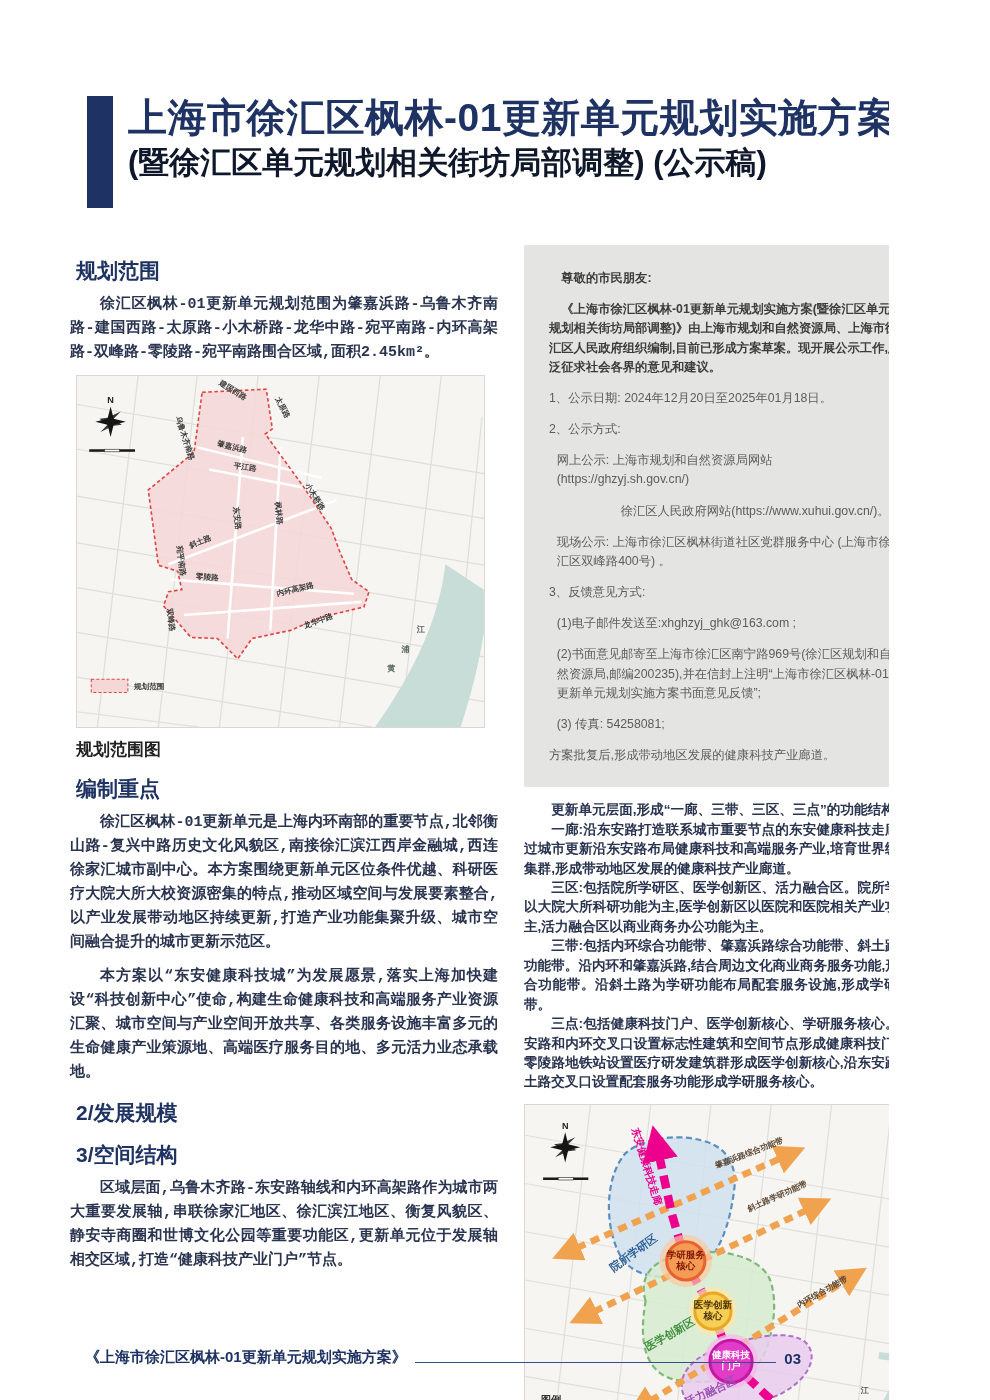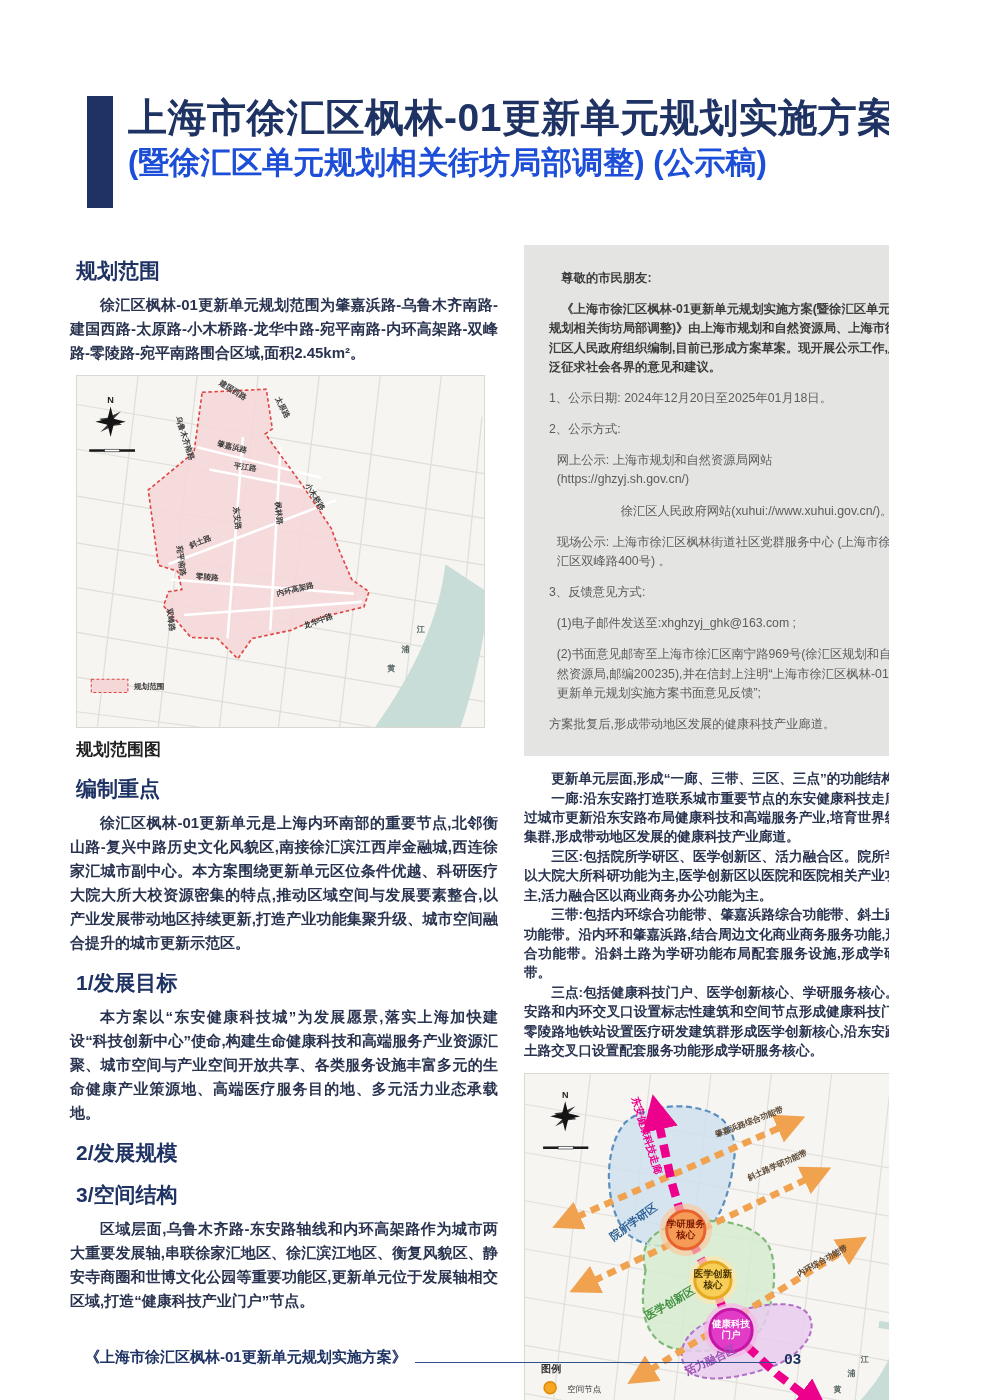--- a/index.html
+++ b/index.html
@@ -2,29 +2,29 @@
 <html><head>
 <meta charset="utf-8">
 <style>
   html,body{margin:0;padding:0;background:#fff;}
   .page{width:889px;height:1400px;position:relative;background:#fff;overflow:hidden;
         font-family:"Liberation Sans","DejaVu Sans",sans-serif;}
   
   .header{position:absolute;top:96px;left:87px;display:flex;}
   .accent-bar{width:26px;height:112px;background:#1e3263;margin-right:15px;flex:none;}
   .htext h1{margin:0;font-size:39px;line-height:1.15;color:#1e3263;font-weight:900;letter-spacing:.5px;white-space:nowrap;}
-  .htext .subtitle{margin-top:5px;font-size:31px;line-height:1.1;color:#1d4ed8;font-weight:900;white-space:nowrap;}
+  .htext .subtitle{margin-top:5px;font-size:31px;line-height:1.1;color:#0f172a;font-weight:900;white-space:nowrap;}
   
   .main{position:absolute;top:245px;left:70px;width:856px;display:flex;gap:26px;}
   .col-left{width:428px;flex:none;}
   .col-right{width:402px;flex:none;}
   h2.sec{font-size:21px;color:#1e3263;margin:14px 0 8px 6px;font-weight:bold;}
   h2.sec.first{margin-top:12px;}
   p.body{font-size:15px;line-height:1.6;color:#2a3450;margin:0 0 10px;text-indent:2em;
-         text-align:justify;font-weight:600;}
+         text-align:justify;font-weight:600;font-family:Liberation Mono, monospace;}
   
   .notice{background:#e4e4e3;padding:12px 13px 10px;font-size:12.3px;line-height:1.56;color:#5c5c5c;}
   .notice p{margin:12px;}
   .n-bold{font-weight:bold;color:#3c3c3c;}
   .n-indent{text-indent:1em;}
   .n-sub{margin-left:1.6em !important;}
   .n-sub2{margin-left:6.8em !important;}
   
   .rtext{margin-top:13px;}
   .rtext p{font-size:13.6px;line-height:1.43;color:#2a3450;font-weight:600;margin:0;
@@ -137,42 +137,42 @@
             <rect x="14" y="298" width="36" height="13" fill="#f6d7d8" stroke="#e04545" stroke-width="1" stroke-dasharray="3,2"></rect>
             <text x="56" y="308" font-size="7.5" fill="#3c3c3c" font-weight="bold">规划范围</text>
           </g>
         </svg>
         <div class="map-caption">规划范围图</div>
       </div>
 
       <h2 class="sec">编制重点</h2>
       <p class="body">徐汇区枫林-01更新单元是上海内环南部的重要节点,北邻衡山路-复兴中路历史文化风貌区,南接徐汇滨江西岸金融城,西连徐家汇城市副中心。本方案围绕更新单元区位条件优越、科研医疗大院大所大校资源密集的特点,推动区域空间与发展要素整合,以产业发展带动地区持续更新,打造产业功能集聚升级、城市空间融合提升的城市更新示范区。</p>
 
-      <h2 class="sec">1/发展目标</h2>
       <p class="body">本方案以“东安健康科技城”为发展愿景,落实上海加快建设“科技创新中心”使命,构建生命健康科技和高端服务产业资源汇聚、城市空间与产业空间开放共享、各类服务设施丰富多元的生命健康产业策源地、高端医疗服务目的地、多元活力业态承载地。</p>
 
       <h2 class="sec">2/发展规模</h2>
 
       <h2 class="sec">3/空间结构</h2>
       <p class="body">区域层面,乌鲁木齐路-东安路轴线和内环高架路作为城市两大重要发展轴,串联徐家汇地区、徐汇滨江地区、衡复风貌区、静安寺商圈和世博文化公园等重要功能区,更新单元位于发展轴相交区域,打造“健康科技产业门户”节点。</p>
     </div>
 
     <div class="col-right">
 
       <div class="notice">
         <p class="n-bold n-indent">尊敬的市民朋友:</p>
         <p class="n-bold n-indent">《上海市徐汇区枫林-01更新单元规划实施方案(暨徐汇区单元规划相关街坊局部调整)》由上海市规划和自然资源局、上海市徐汇区人民政府组织编制,目前已形成方案草案。现开展公示工作,广泛征求社会各界的意见和建议。</p>
         <p>1、公示日期: 2024年12月20日至2025年01月18日。</p>
         <p>2、公示方式:</p>
         <p class="n-sub">网上公示: 上海市规划和自然资源局网站 (https://ghzyj.sh.gov.cn/)</p>
-        <p class="n-sub2">徐汇区人民政府网站(xuhui://www.xuhui.gov.cn/)。</p>
+        <p class="n-sub2">徐汇区人民政府网站(https://www.xuhui.gov.cn/)。</p>
         <p class="n-sub">现场公示: 上海市徐汇区枫林街道社区党群服务中心 (上海市徐汇区双峰路400号) 。</p>
         <p>3、反馈意见方式:</p>
         <p class="n-sub">(1)电子邮件发送至:xhghzyj_ghk@163.com ;</p>
         <p class="n-sub">(2)书面意见邮寄至上海市徐汇区南宁路969号(徐汇区规划和自然资源局,邮编200235),并在信封上注明“上海市徐汇区枫林-01更新单元规划实施方案书面意见反馈”;</p>
+        <p class="n-sub">(3) 传真: 54258081;</p>
         <p>方案批复后,形成带动地区发展的健康科技产业廊道。</p>
       </div>
 
       <div class="rtext">
         <p>更新单元层面,形成“一廊、三带、三区、三点”的功能结构。</p>
         <p>一廊:沿东安路打造联系城市重要节点的东安健康科技走廊。通过城市更新沿东安路布局健康科技和高端服务产业,培育世界级总部集群,形成带动地区发展的健康科技产业廊道。</p>
         <p>三区:包括院所学研区、医学创新区、活力融合区。院所学研区以大院大所科研功能为主,医学创新区以医院和医院相关产业功能为主,活力融合区以商业商务办公功能为主。</p>
         <p>三带:包括内环综合功能带、肇嘉浜路综合功能带、斜土路学研功能带。沿内环和肇嘉浜路,结合周边文化商业商务服务功能,形成综合功能带。沿斜土路为学研功能布局配套服务设施,形成学研功能带。</p>
         <p>三点:包括健康科技门户、医学创新核心、学研服务核心。沿东安路和内环交叉口设置标志性建筑和空间节点形成健康科技门户,沿零陵路地铁站设置医疗研发建筑群形成医学创新核心,沿东安路和斜土路交叉口设置配套服务功能形成学研服务核心。</p>
       </div>

